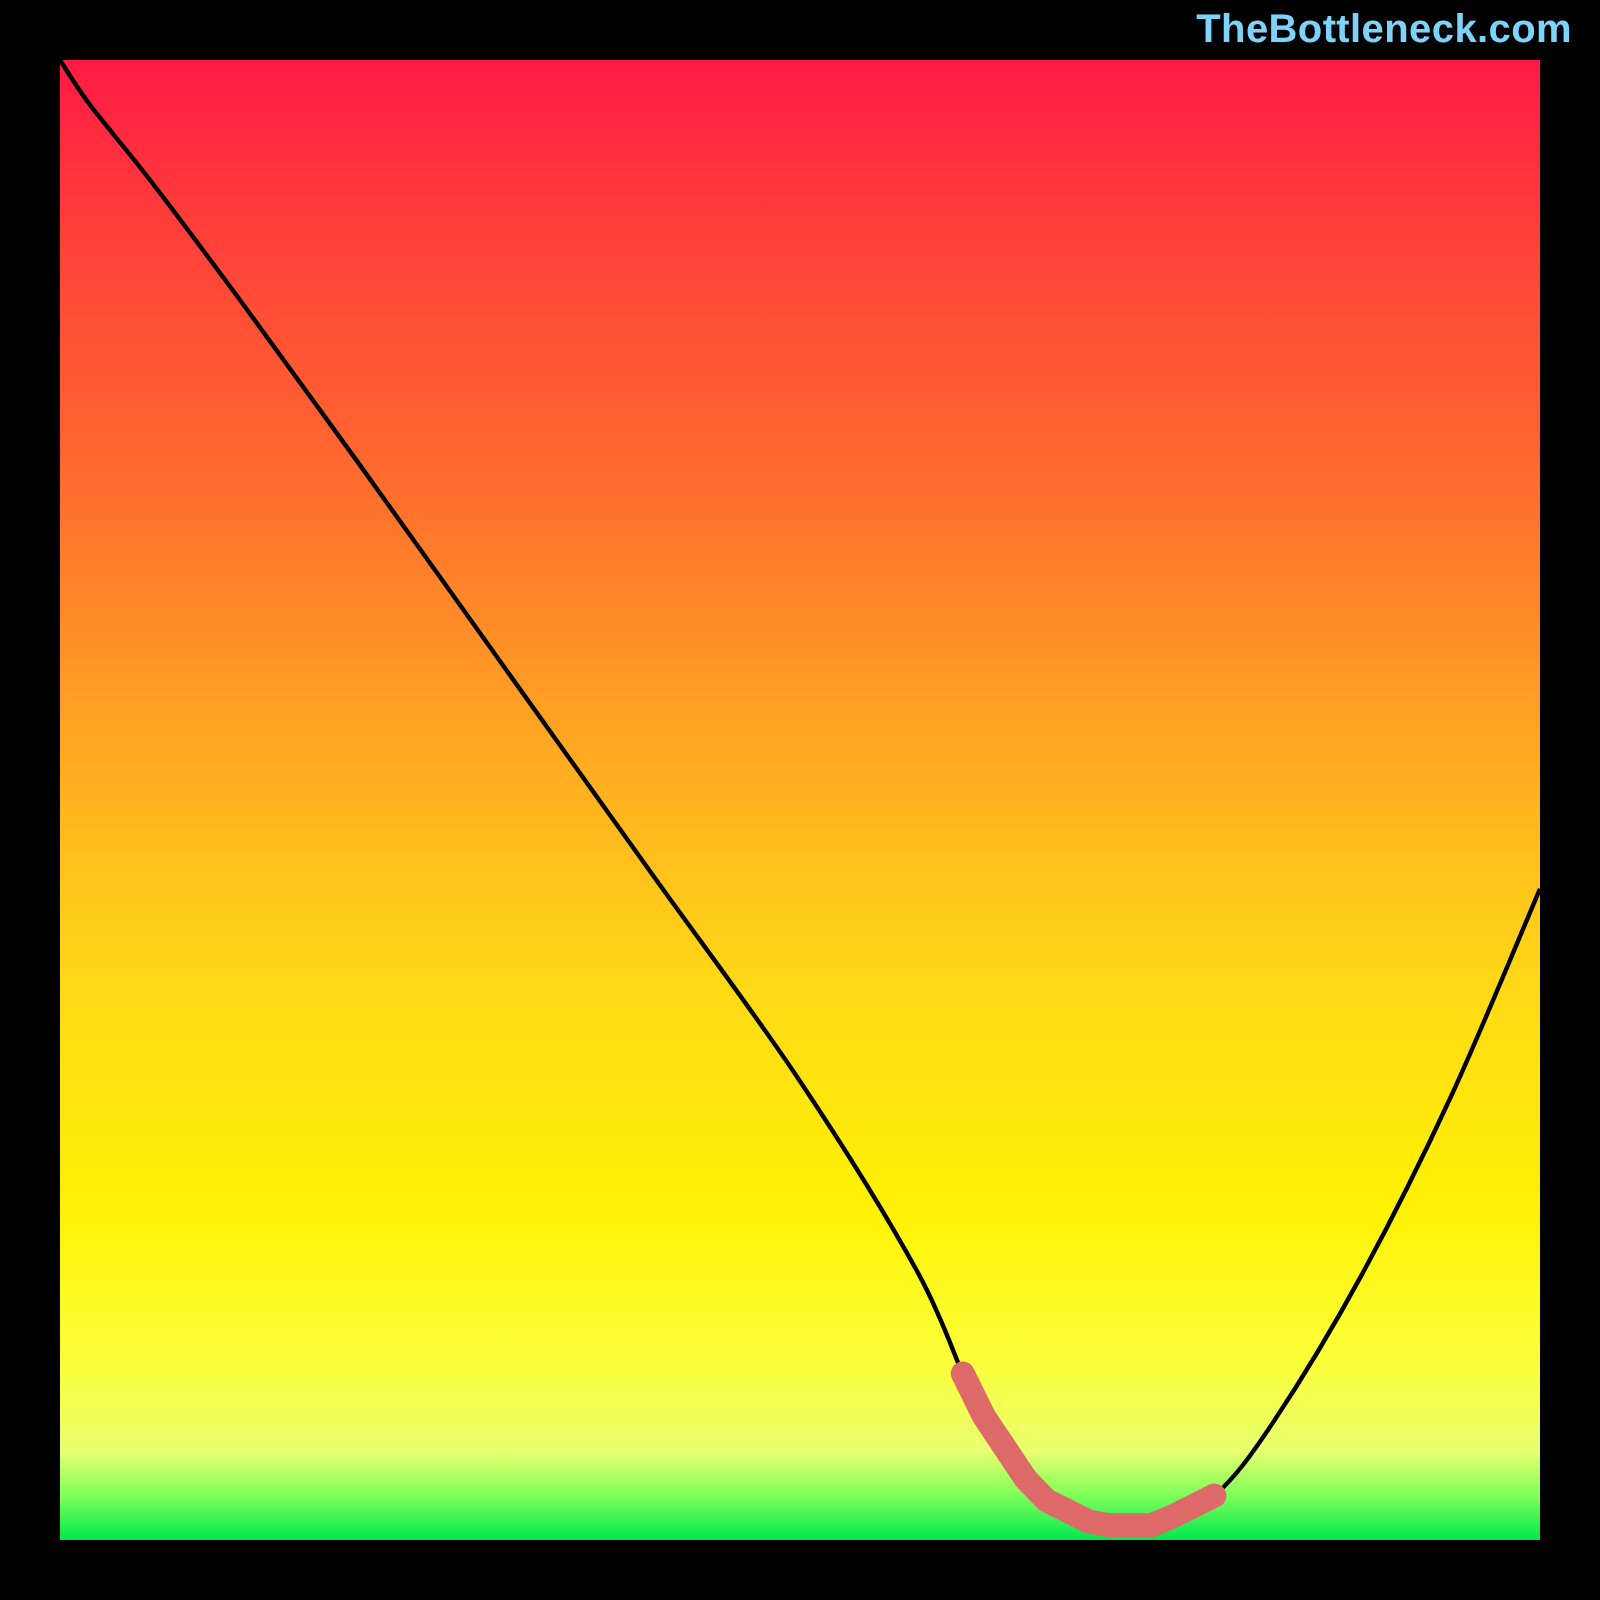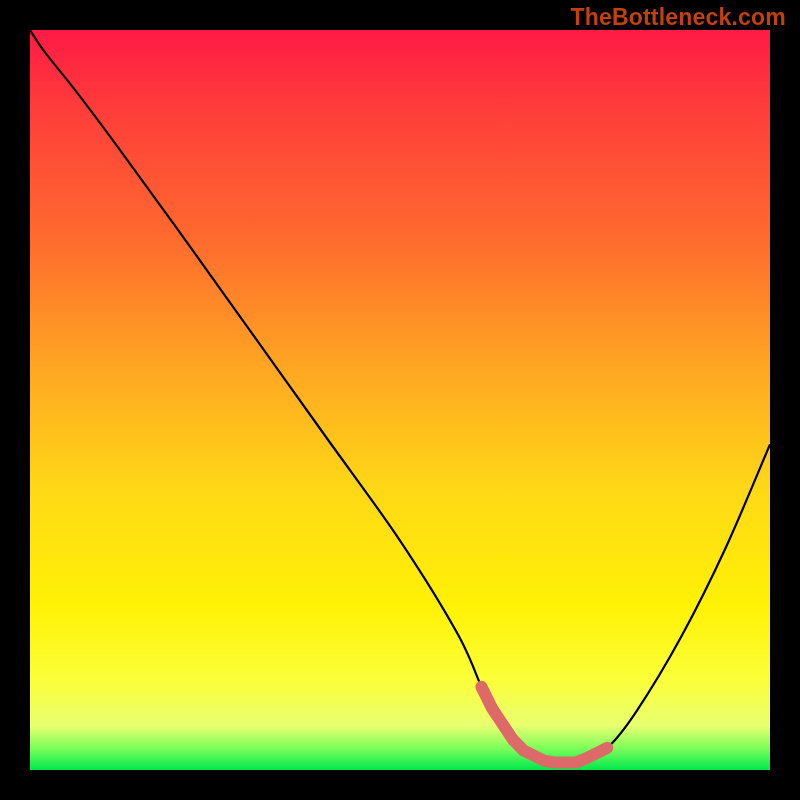--- a/index.html
+++ b/index.html
@@ -14,23 +14,23 @@
     position: relative;
     width: 800px;
     height: 800px;
     background: #000;
   }
   .watermark {
     position: absolute;
     top: 4px;
     right: 14px;
     font-family: Arial, Helvetica, sans-serif;
-    font-size: 23px;
+    font-size: 20px;
     font-weight: 600;
-    color: #c2410c;
+    color: #7dd3fc;
     letter-spacing: 0.2px;
   }
   .plot {
     position: absolute;
     left: 30px;
     top: 30px;
     width: 740px;
     height: 740px;
   }
   .gradient {

